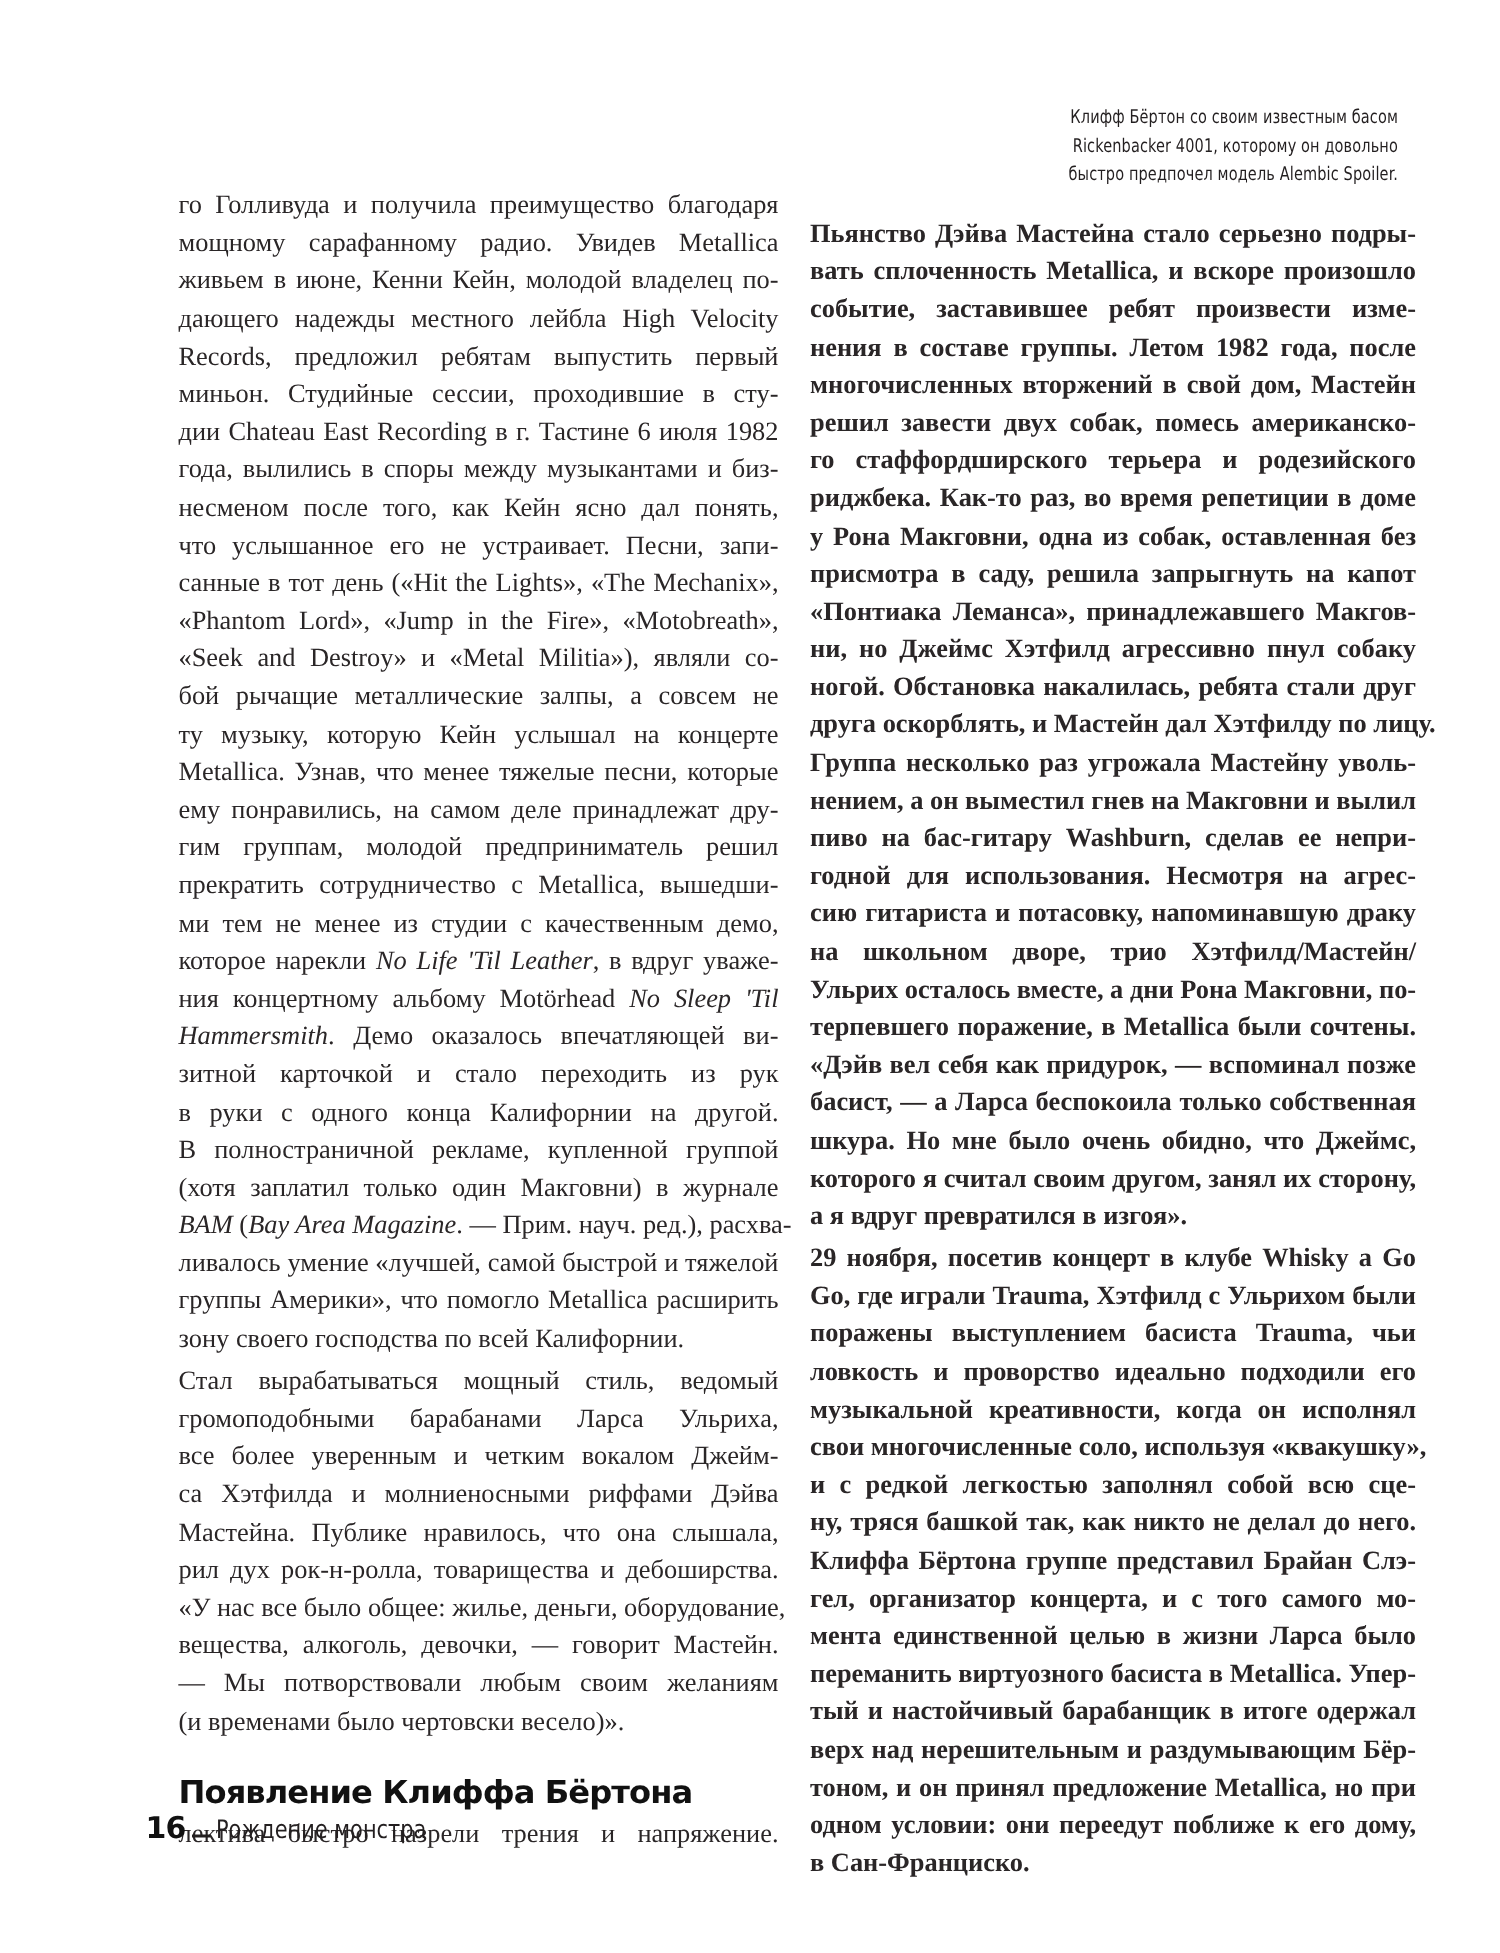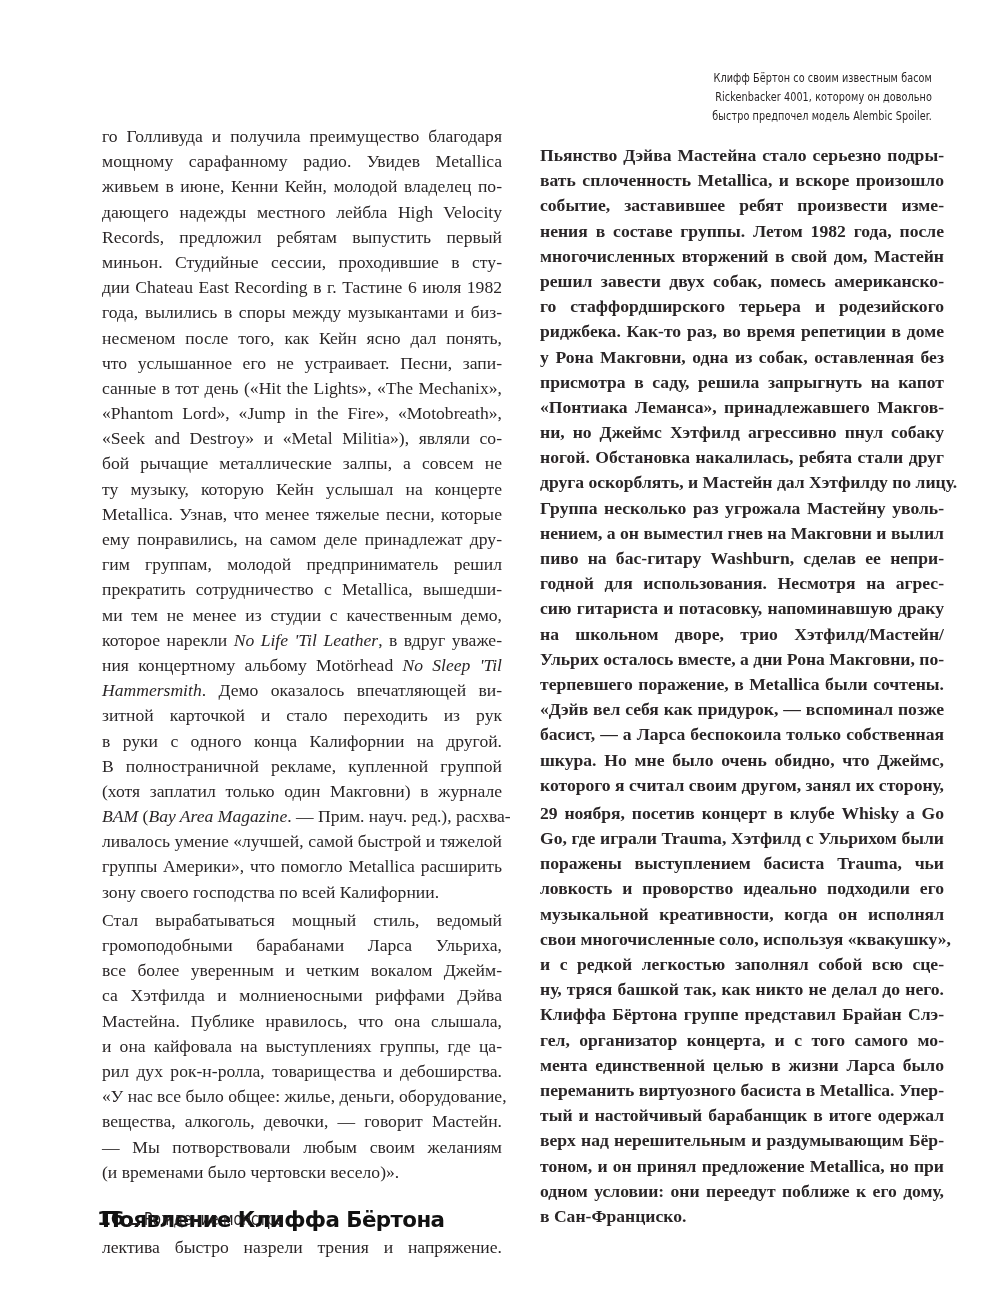--- a/index.html
+++ b/index.html
@@ -32,21 +32,21 @@
     .caption-line { display: block; white-space: nowrap; }
     .column {
       position: absolute;
       top: 124px;
       width: 400px;
       font-family: "Liberation Serif", "DejaVu Serif", serif;
       font-size: 17.6px;
       line-height: 25.2px;
       color: #2a2627;
     }
-    .col-left { left: 102px; }
+    .col-left { left: 119px; }
     .col-right { left: 540px; top: 143px; width: 404px; font-weight: bold; }
     .line {
       display: block;
       text-align: justify;
       text-align-last: justify;
       white-space: nowrap;
       height: 25.2px;
     }
     .line.last { text-align-last: left; }
     .line .i { font-style: italic; }
@@ -139,21 +139,20 @@
     <span class="line">группы Америки», что помогло Metallica расширить</span>
     <span class="line last">зону своего господства по всей Калифорнии.</span>
   </div>
   <div class="gap"></div>
   <div>
     <span class="line">Стал вырабатываться мощный стиль, ведомый</span>
     <span class="line">громоподобными барабанами Ларса Ульриха,</span>
     <span class="line">все более уверенным и четким вокалом Джейм-</span>
     <span class="line">са Хэтфилда и молниеносными риффами Дэйва</span>
     <span class="line">Мастейна. Публике нравилось, что она слышала,</span>
-    <span class="line">и она кайфовала на выступлениях группы, где ца-</span>
     <span class="line">рил дух рок-н-ролла, товарищества и дебоширства.</span>
     <span class="line">«У нас все было общее: жилье, деньги, оборудование,</span>
     <span class="line">вещества, алкоголь, девочки, — говорит Мастейн.</span>
     <span class="line">— Мы потворствовали любым своим желаниям</span>
     <span class="line last">(и временами было чертовски весело)».</span>
   </div>
   <div class="section-heading">Появление Клиффа Бёртона</div>
   <div>
     <span class="line">лектива быстро назрели трения и напряжение.</span>
   </div>
@@ -180,20 +179,21 @@
     <span class="line">пиво на бас-гитару Washburn, сделав ее непри-</span>
     <span class="line">годной для использования. Несмотря на агрес-</span>
     <span class="line">сию гитариста и потасовку, напоминавшую драку</span>
     <span class="line">на школьном дворе, трио Хэтфилд/Мастейн/</span>
     <span class="line">Ульрих осталось вместе, а дни Рона Макговни, по-</span>
     <span class="line">терпевшего поражение, в Metallica были сочтены.</span>
     <span class="line">«Дэйв вел себя как придурок, — вспоминал позже</span>
     <span class="line">басист, — а Ларса беспокоила только собственная</span>
     <span class="line">шкура. Но мне было очень обидно, что Джеймс,</span>
     <span class="line">которого я считал своим другом, занял их сторону,</span>
+    <span class="line last">а я вдруг превратился в изгоя».</span>
   </div>
   <div class="gap"></div>
   <div>
     <span class="line">29 ноября, посетив концерт в клубе Whisky a Go</span>
     <span class="line">Go, где играли Trauma, Хэтфилд с Ульрихом были</span>
     <span class="line">поражены выступлением басиста Trauma, чьи</span>
     <span class="line">ловкость и проворство идеально подходили его</span>
     <span class="line">музыкальной креативности, когда он исполнял</span>
     <span class="line">свои многочисленные соло, используя «квакушку»,</span>
     <span class="line">и с редкой легкостью заполнял собой всю сце-</span>

